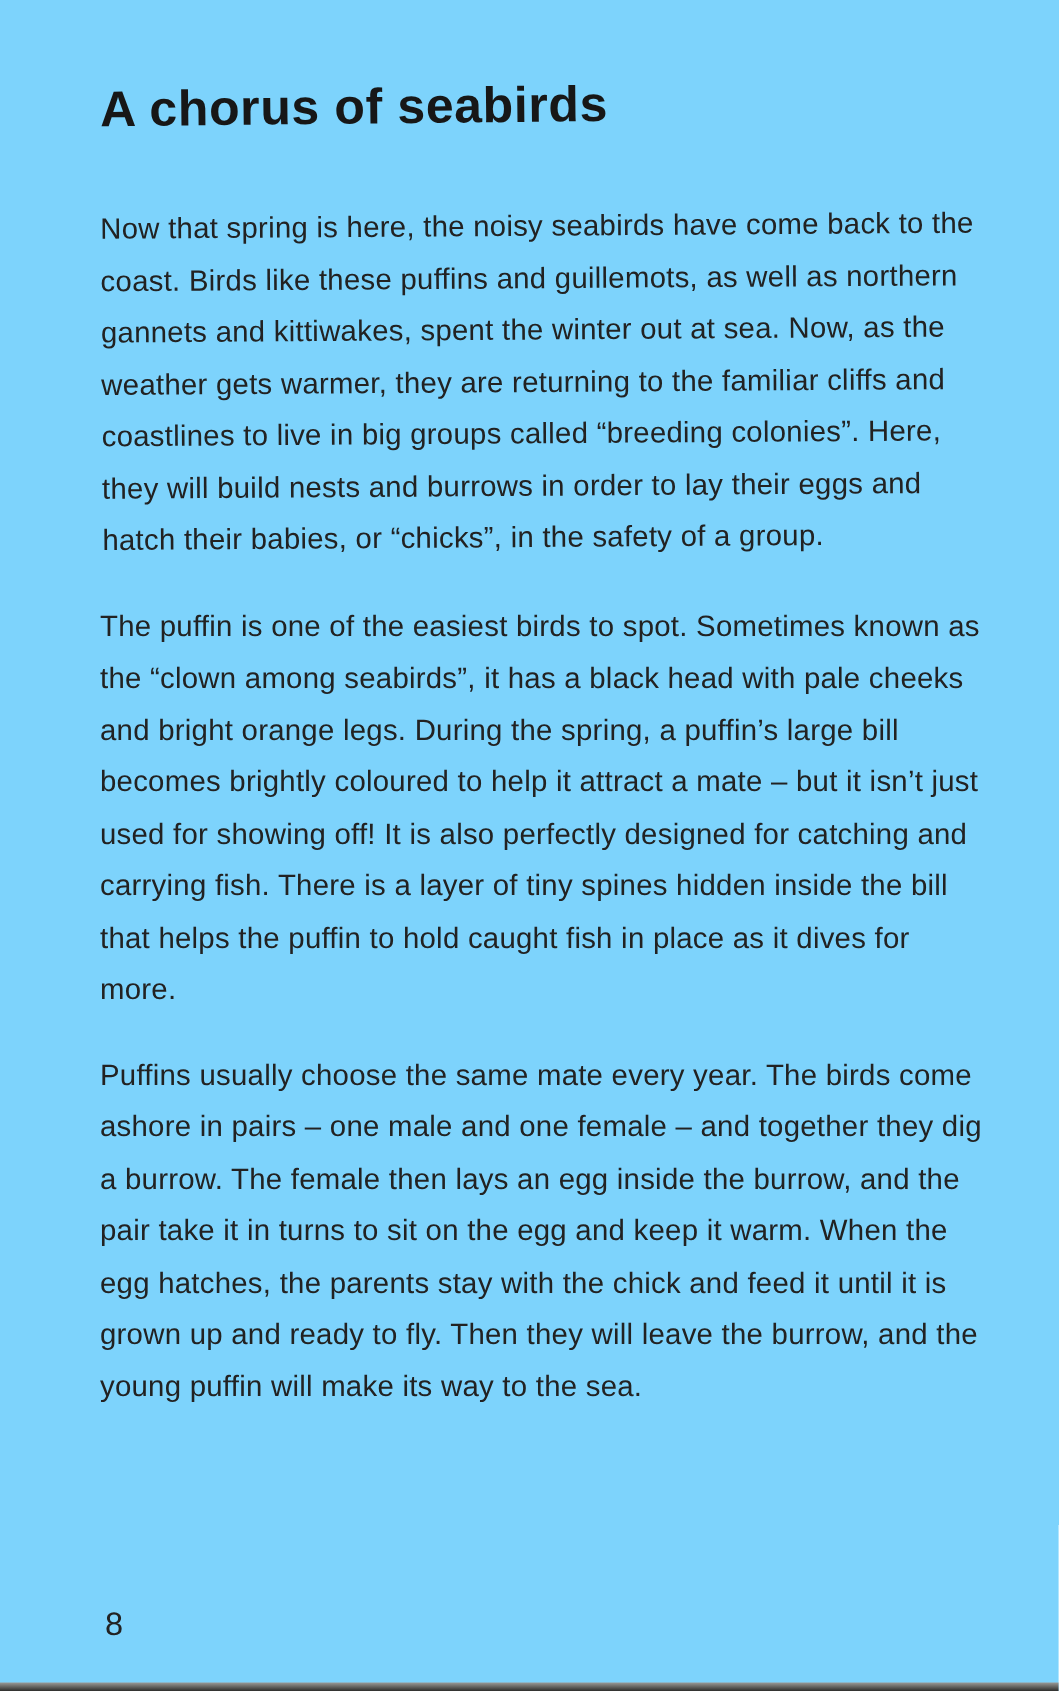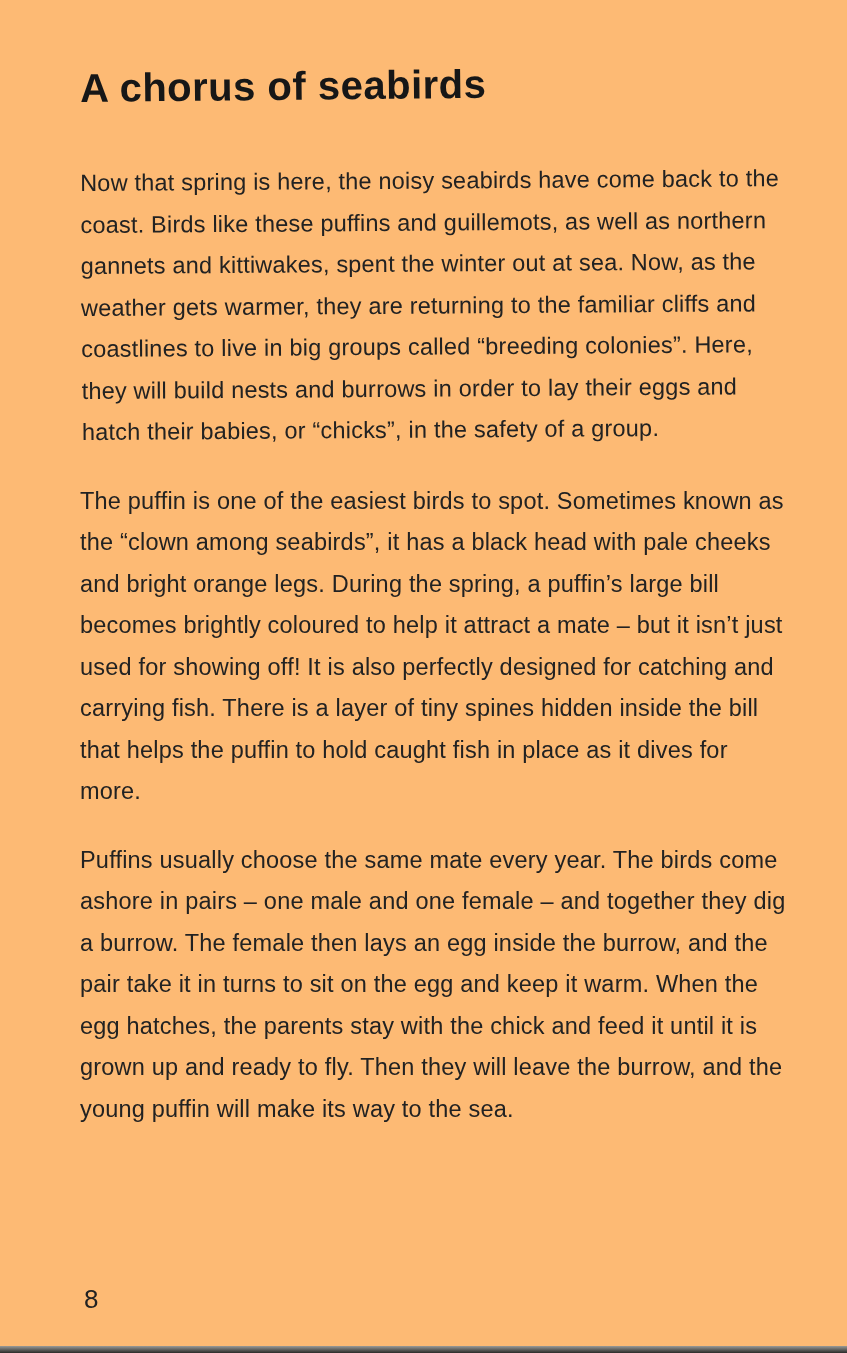--- a/index.html
+++ b/index.html
@@ -7,21 +7,21 @@
     width: 847px;
     height: 1353px;
     background: #ffffff;
     font-family: "Liberation Sans", sans-serif;
     overflow: hidden;
   }
   .page {
     position: relative;
     width: 847px;
     height: 1353px;
-    background: #fdba74;
+    background: #7dd3fc;
     color: #1e1e1e;
     padding: 58px 56px 0 80px;
   }
   .page-title {
     font-size: 40px;
     font-weight: 800;
     letter-spacing: 0.5px;
     color: #171717;
     margin-top: 8px;
     margin-bottom: 52px;

